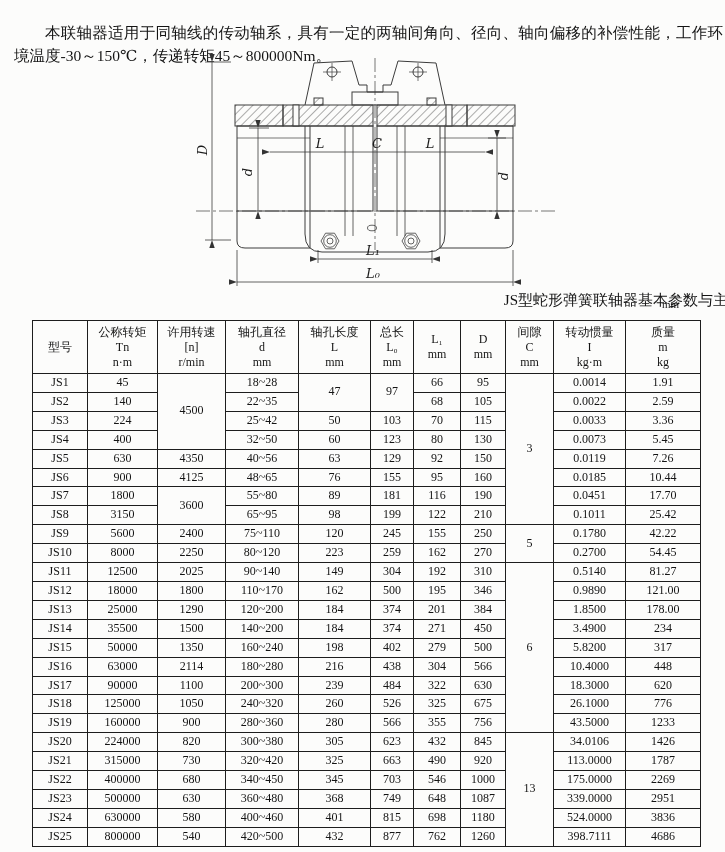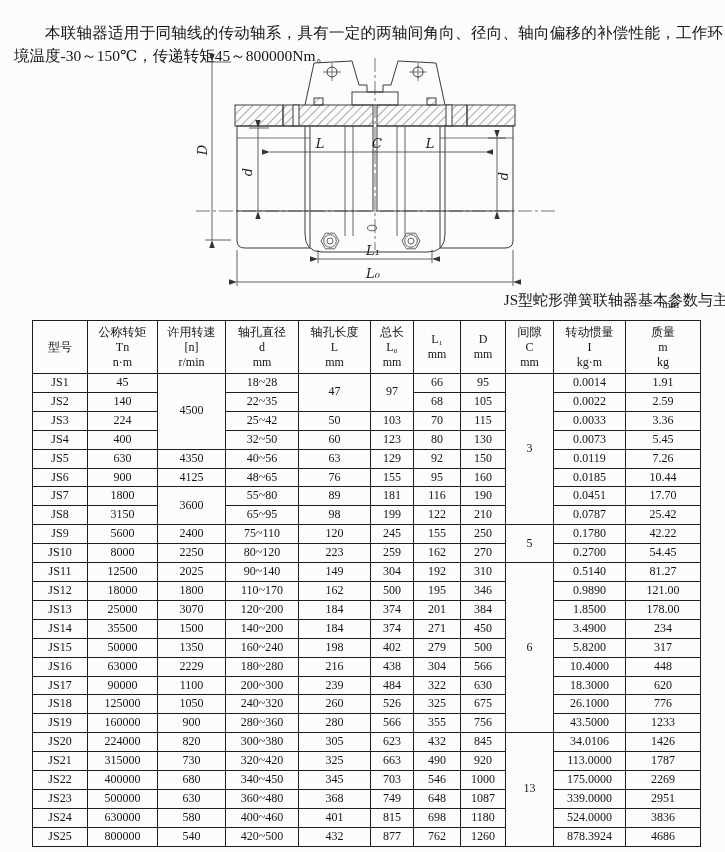--- a/index.html
+++ b/index.html
@@ -275,21 +275,21 @@
         <td>17.70</td>
       </tr>
       <tr>
         <td>JS8</td>
         <td>3150</td>
         <td>65~95</td>
         <td>98</td>
         <td>199</td>
         <td>122</td>
         <td>210</td>
-        <td>0.0787</td>
+        <td>0.1011</td>
         <td>25.42</td>
       </tr>
       <tr>
         <td>JS9</td>
         <td>5600</td>
         <td>2400</td>
         <td>75~110</td>
         <td>120</td>
         <td>245</td>
         <td>155</td>
@@ -331,21 +331,21 @@
         <td>162</td>
         <td>500</td>
         <td>195</td>
         <td>346</td>
         <td>0.9890</td>
         <td>121.00</td>
       </tr>
       <tr>
         <td>JS13</td>
         <td>25000</td>
-        <td>3070</td>
+        <td>1290</td>
         <td>120~200</td>
         <td>184</td>
         <td>374</td>
         <td>201</td>
         <td>384</td>
         <td>1.8500</td>
         <td>178.00</td>
       </tr>
       <tr>
         <td>JS14</td>
@@ -367,21 +367,21 @@
         <td>198</td>
         <td>402</td>
         <td>279</td>
         <td>500</td>
         <td>5.8200</td>
         <td>317</td>
       </tr>
       <tr>
         <td>JS16</td>
         <td>63000</td>
-        <td>2229</td>
+        <td>2114</td>
         <td>180~280</td>
         <td>216</td>
         <td>438</td>
         <td>304</td>
         <td>566</td>
         <td>10.4000</td>
         <td>448</td>
       </tr>
       <tr>
         <td>JS17</td>
@@ -482,17 +482,17 @@
       </tr>
       <tr>
         <td>JS25</td>
         <td>800000</td>
         <td>540</td>
         <td>420~500</td>
         <td>432</td>
         <td>877</td>
         <td>762</td>
         <td>1260</td>
-        <td>878.3924</td>
+        <td>398.7111</td>
         <td>4686</td>
       </tr>
     </tbody>
 </table>
 
 </body></html>

